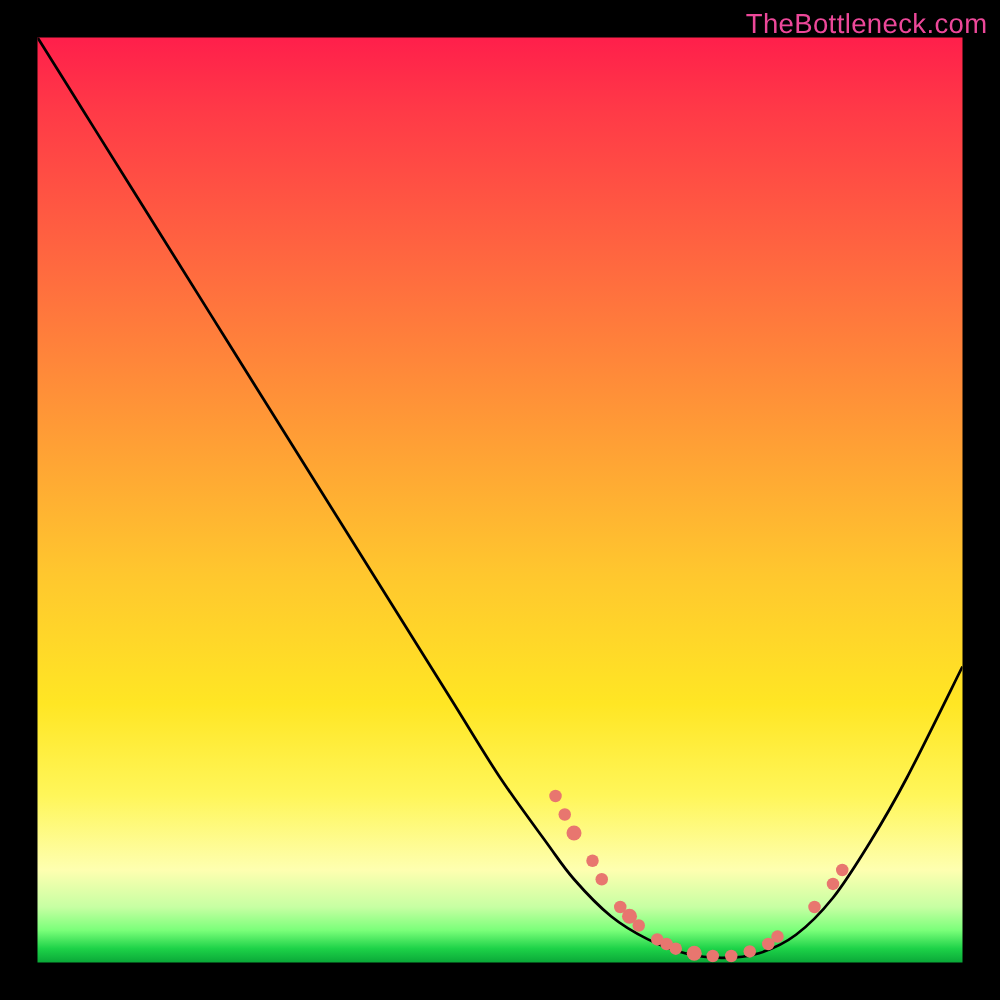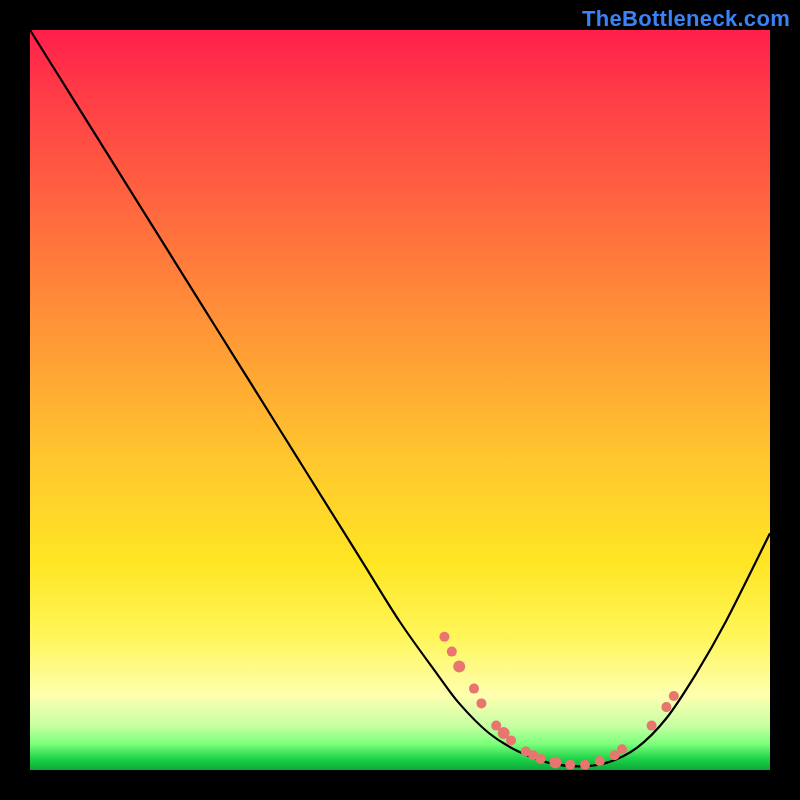--- a/index.html
+++ b/index.html
@@ -47,24 +47,24 @@
     );
   }
   .curve {
     position: absolute;
     inset: 0;
   }
   .attribution {
     position: absolute;
     top: 6px;
     right: 10px;
-    color: #3b82f6;
+    color: #ec4899;
     font-size: 22px;
     letter-spacing: 0.3px;
-    font-weight: 700;
+    font-weight: 400;
     user-select: none;
   }
 </style>
 </head>
 <body>
 
 <div class="frame">
   <div class="plot">
     <div class="gradient"></div>
     <svg class="curve" viewBox="0 0 740 740" preserveAspectRatio="none">

